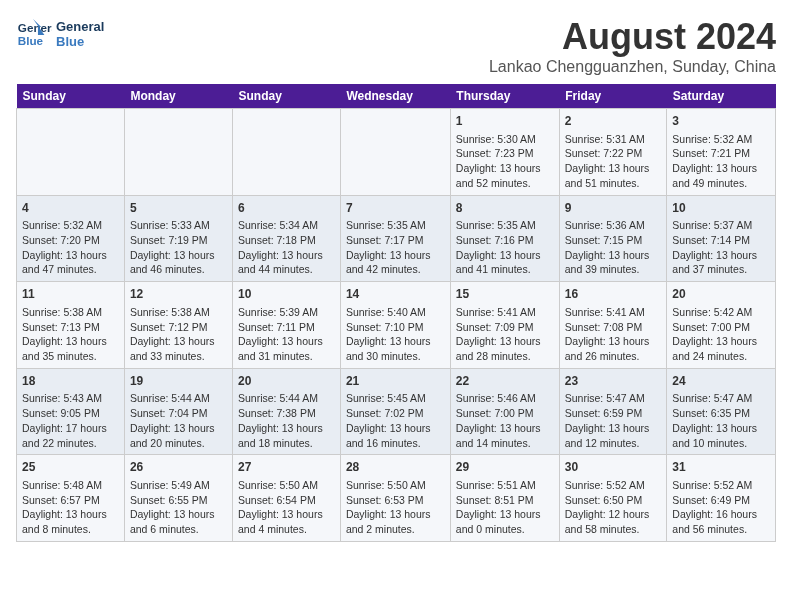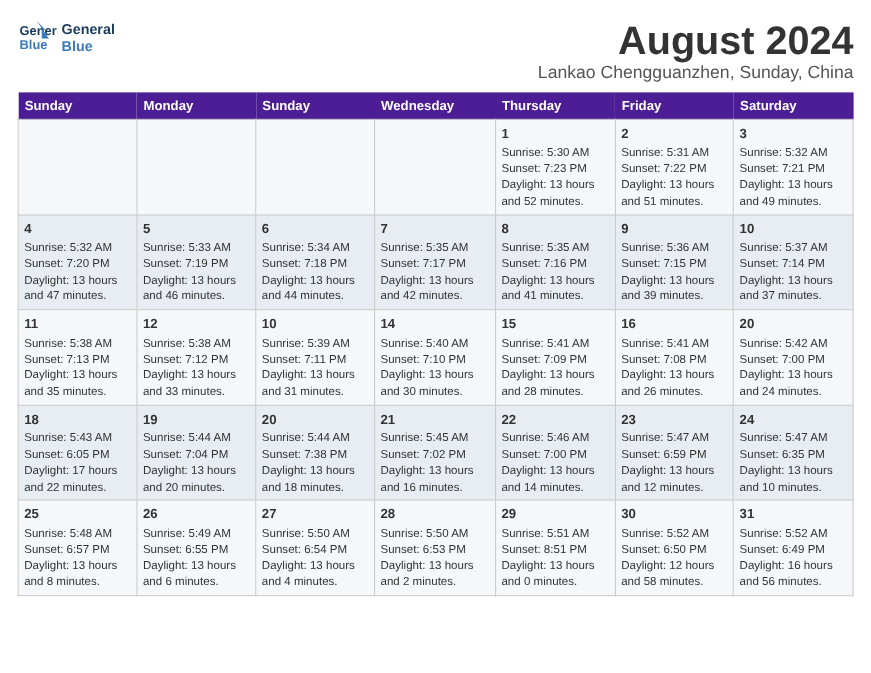--- a/index.html
+++ b/index.html
@@ -217,21 +217,21 @@
           <span class="day-num">20</span>
           <div>Sunrise: 5:42 AM</div>
           <div>Sunset: 7:00 PM</div>
           <div>Daylight: 13 hours and 24 minutes.</div>
         </td>
       </tr>
       <tr>
         <td>
           <span class="day-num">18</span>
           <div>Sunrise: 5:43 AM</div>
-          <div>Sunset: 6:05 PM</div>
+          <div>Sunset: 9:05 PM</div>
           <div>Daylight: 17 hours and 22 minutes.</div>
         </td>
         <td>
           <span class="day-num">19</span>
           <div>Sunrise: 5:44 AM</div>
           <div>Sunset: 7:04 PM</div>
           <div>Daylight: 13 hours and 20 minutes.</div>
         </td>
         <td>
           <span class="day-num">20</span>

